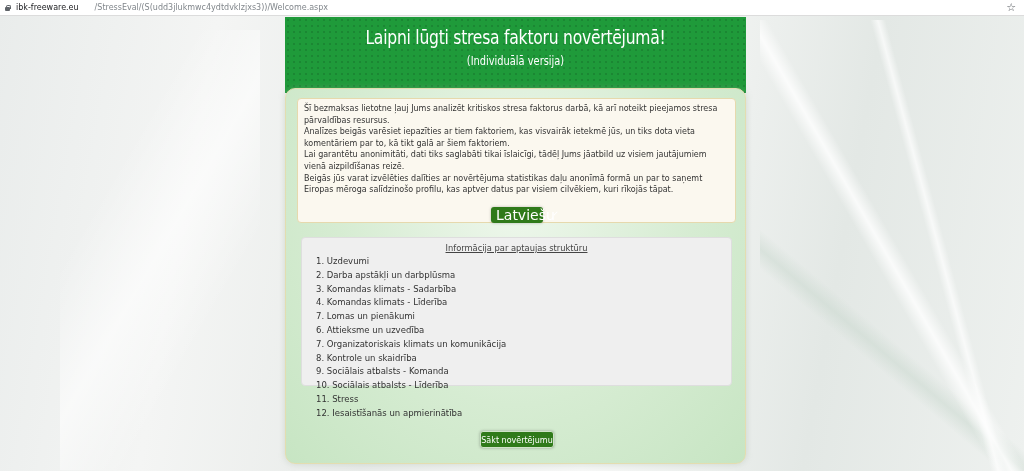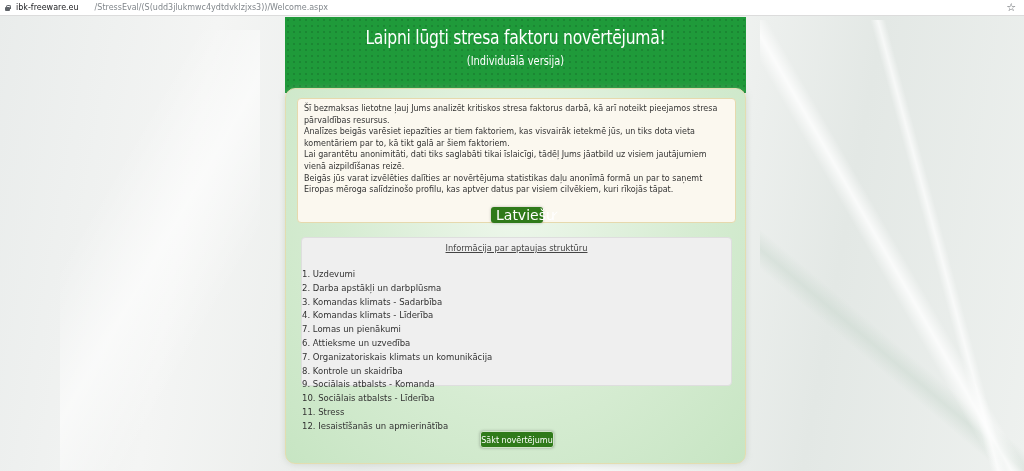--- a/index.html
+++ b/index.html
@@ -58,21 +58,21 @@
   }
   .lang-label { flex: 1; }
   .chevron-down-icon { width: 5px; height: 5px; border-right: 1.3px solid #fff; border-bottom: 1.3px solid #fff; transform: rotate(45deg); margin-right: 6px; margin-top: -3px; }
 
   .struct-box {
     position: absolute; left: 15px; top: 148px; width: 431px; height: 149px;
     background: #efefef; border: 1px solid #dedede; border-radius: 4px;
     font-size: 8.5px; color: #333333;
   }
   .struct-title { text-align: center; text-decoration: underline; padding-top: 5px; font-size: 8.3px; color: #444; }
-  .struct-list { list-style: none; margin-top: 15px; }
+  .struct-list { list-style: none; padding-left: 14px; margin-top: 2px; }
   .struct-item { line-height: 13.8px; }
 
   .start-button {
     position: absolute; left: 194px; top: 342px; width: 74px; height: 17px;
     background: #2f7a1a; border-radius: 3px; color: #ffffff; font-size: 8px;
     text-align: center; line-height: 17px; border: 1px solid #cfe3c8;
     box-shadow: 0 0 3px rgba(0,0,0,0.3);
   }
 </style>
 </head>

